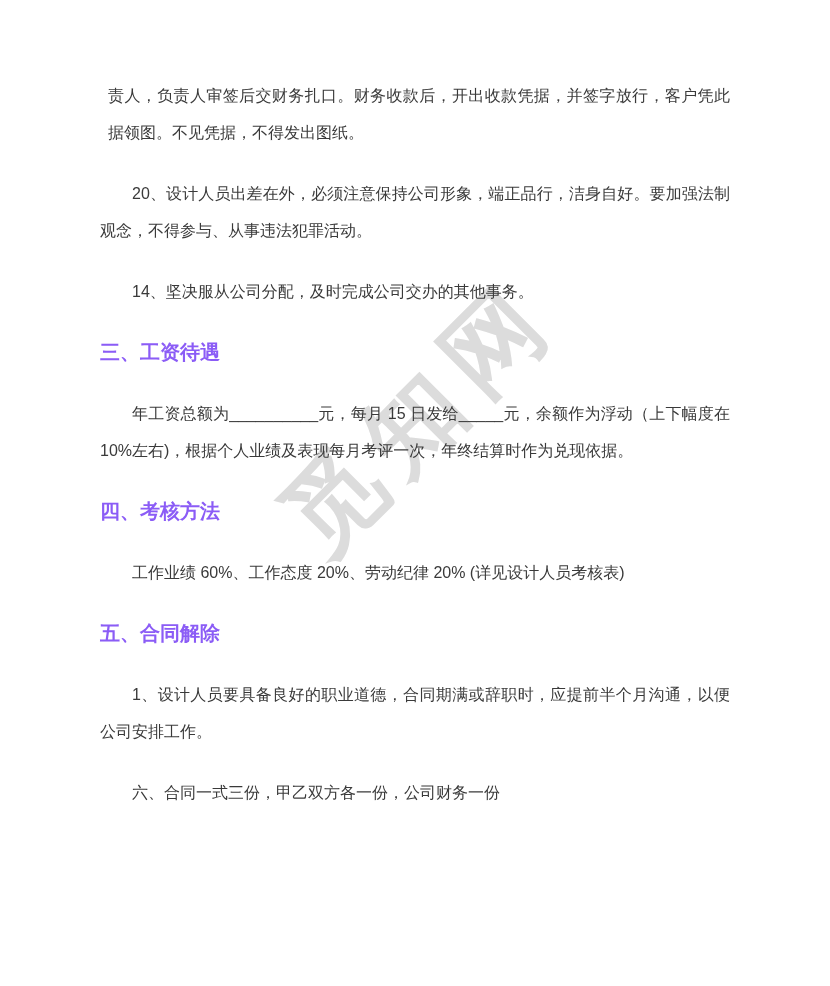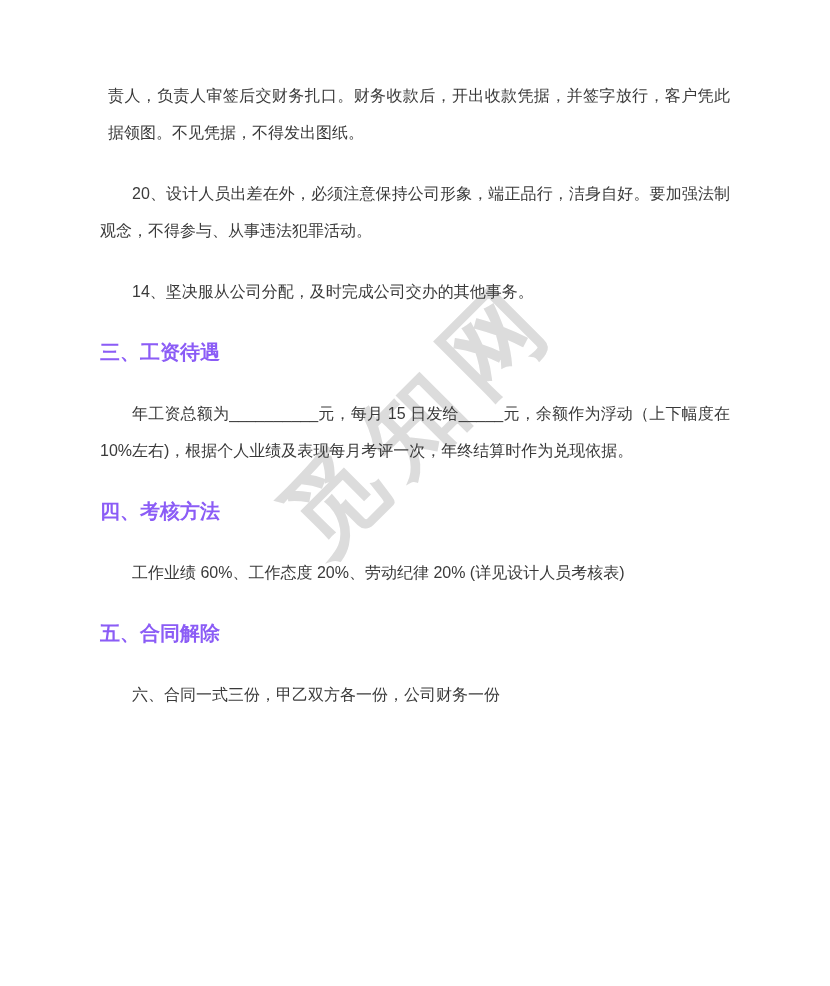--- a/index.html
+++ b/index.html
@@ -71,18 +71,19 @@
     <h2 class="heading">三、工资待遇</h2>
 
     <p class="para indent">年工资总额为__________元，每月 15 日发给_____元，余额作为浮动（上下幅度在 10%左右)，根据个人业绩及表现每月考评一次，年终结算时作为兑现依据。</p>
 
     <h2 class="heading">四、考核方法</h2>
 
     <p class="para indent">工作业绩 60%、工作态度 20%、劳动纪律 20% (详见设计人员考核表)</p>
 
     <h2 class="heading">五、合同解除</h2>
 
+    <p class="para indent">1、设计人员要具备良好的职业道德，合同期满或辞职时，应提前半个月沟通，以便公司安排工作。</p>
 
 
     <p class="para indent">六、合同一式三份，甲乙双方各一份，公司财务一份</p>
 
   </div>
 </div>
 
 </body></html>

